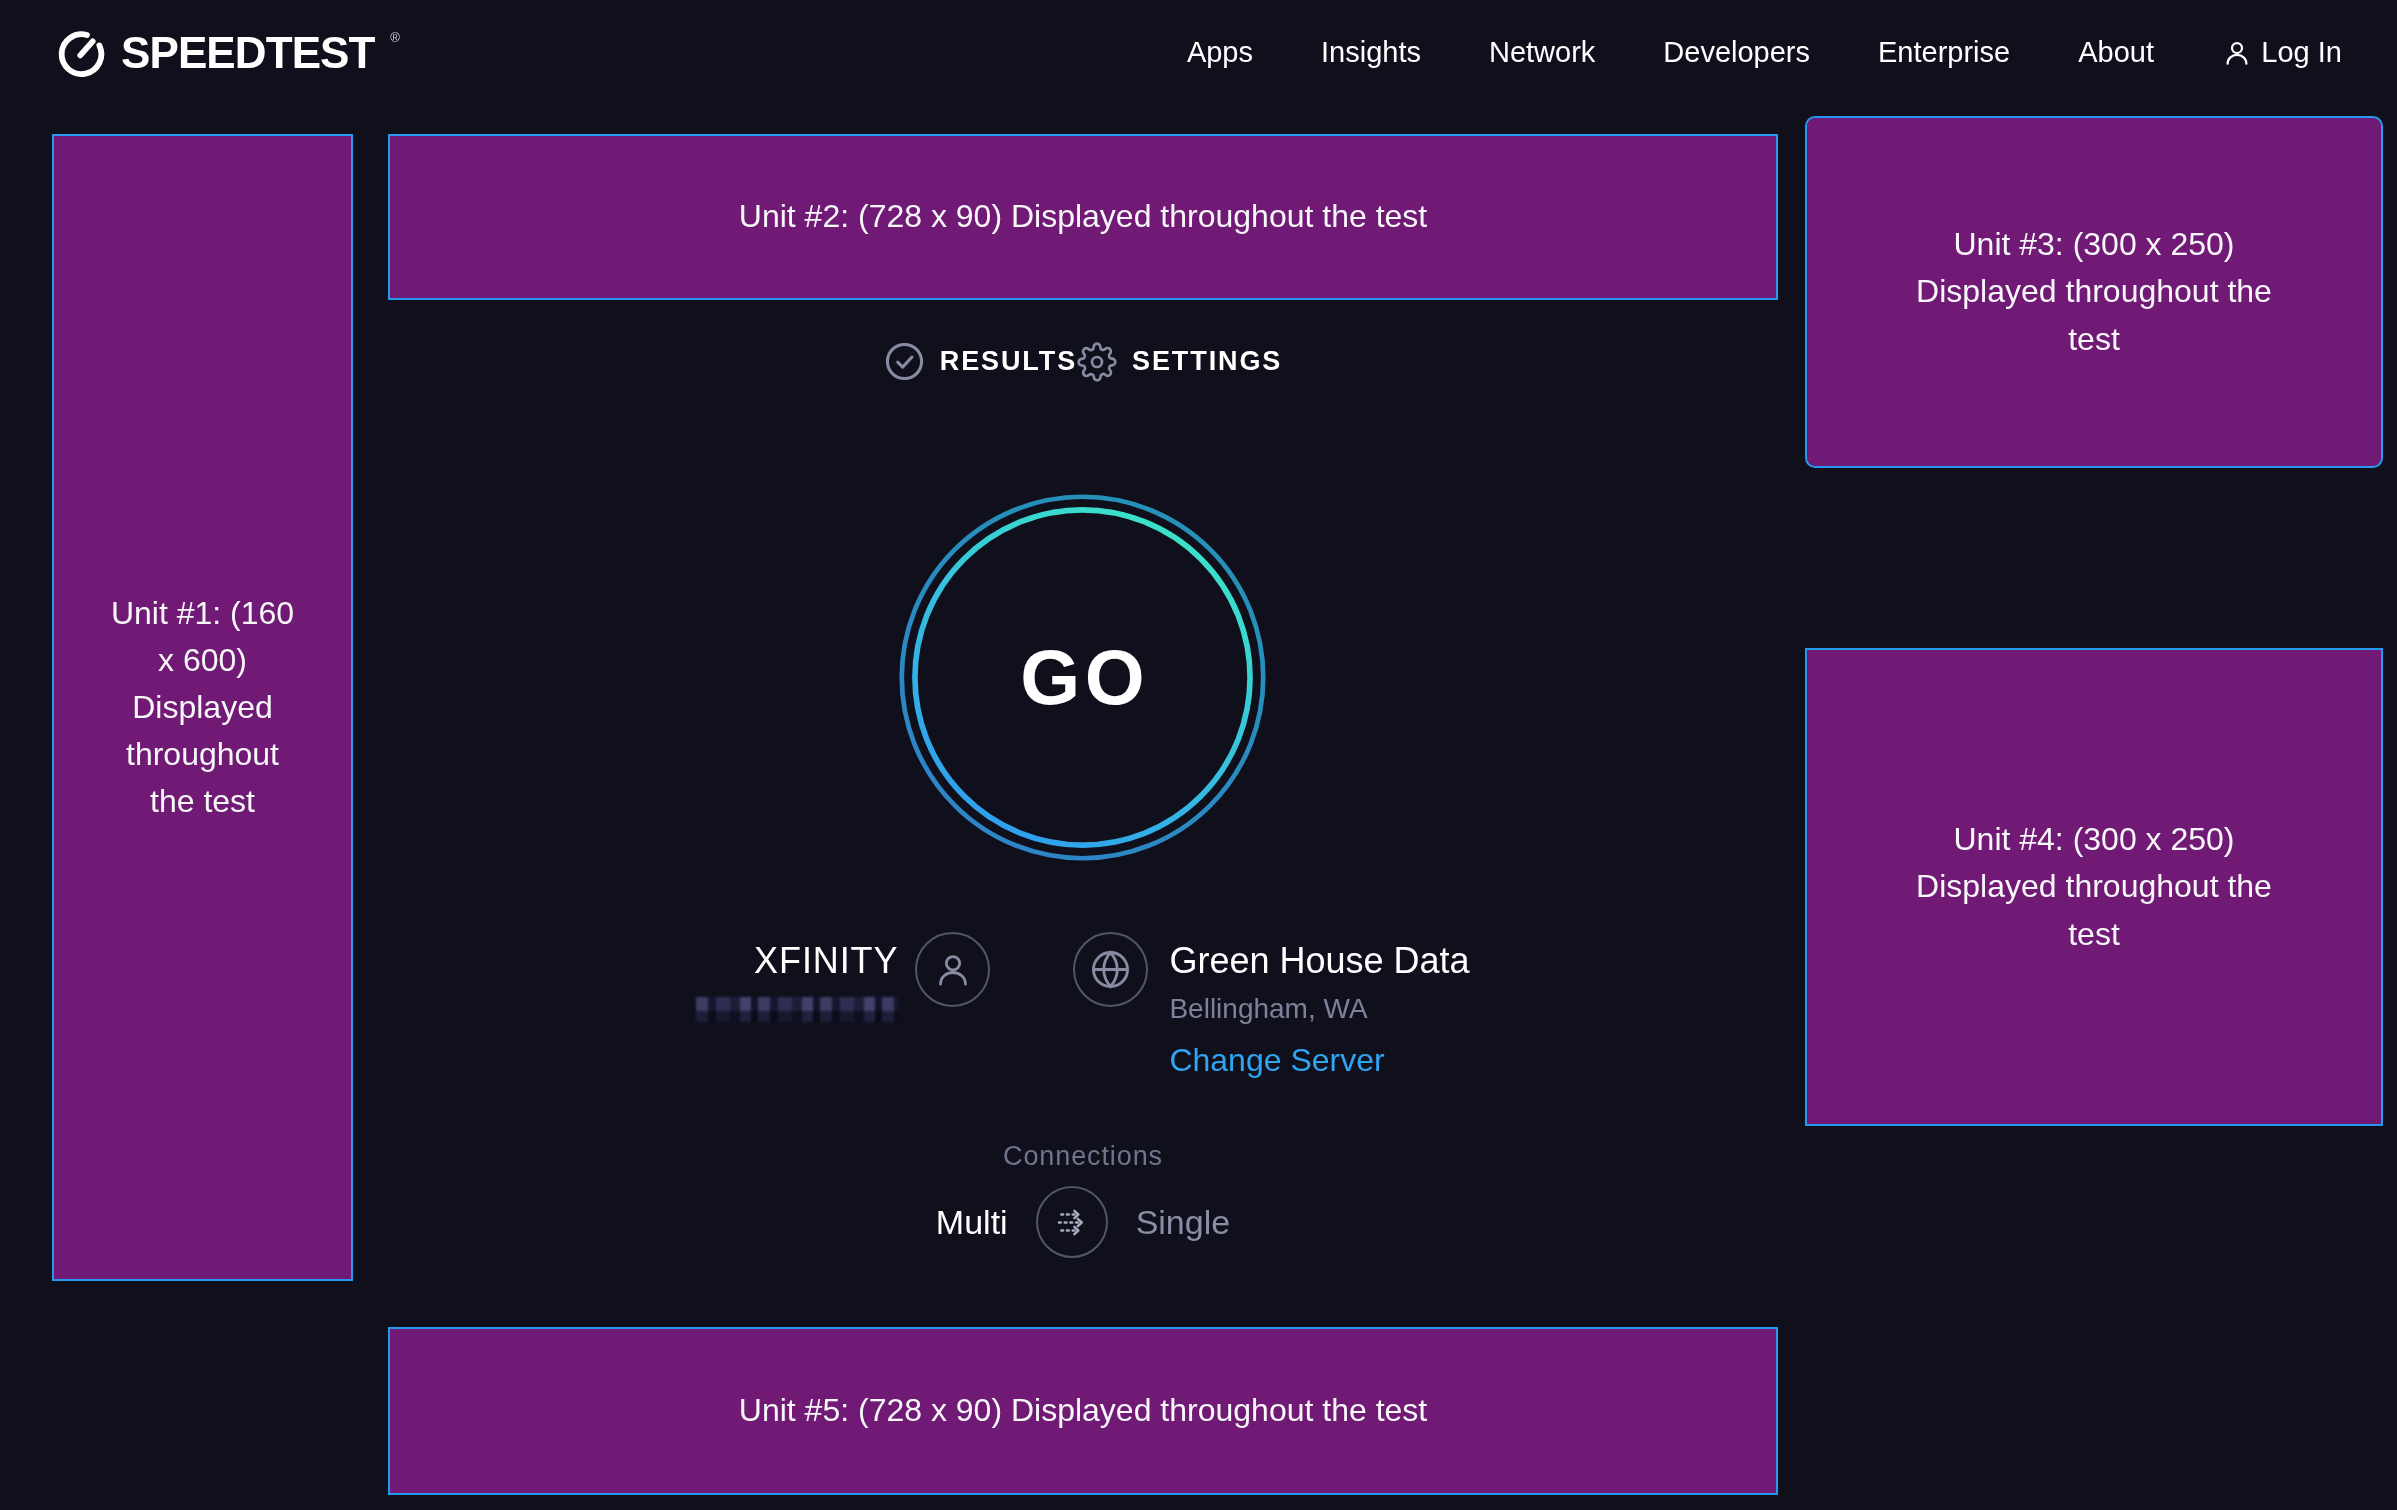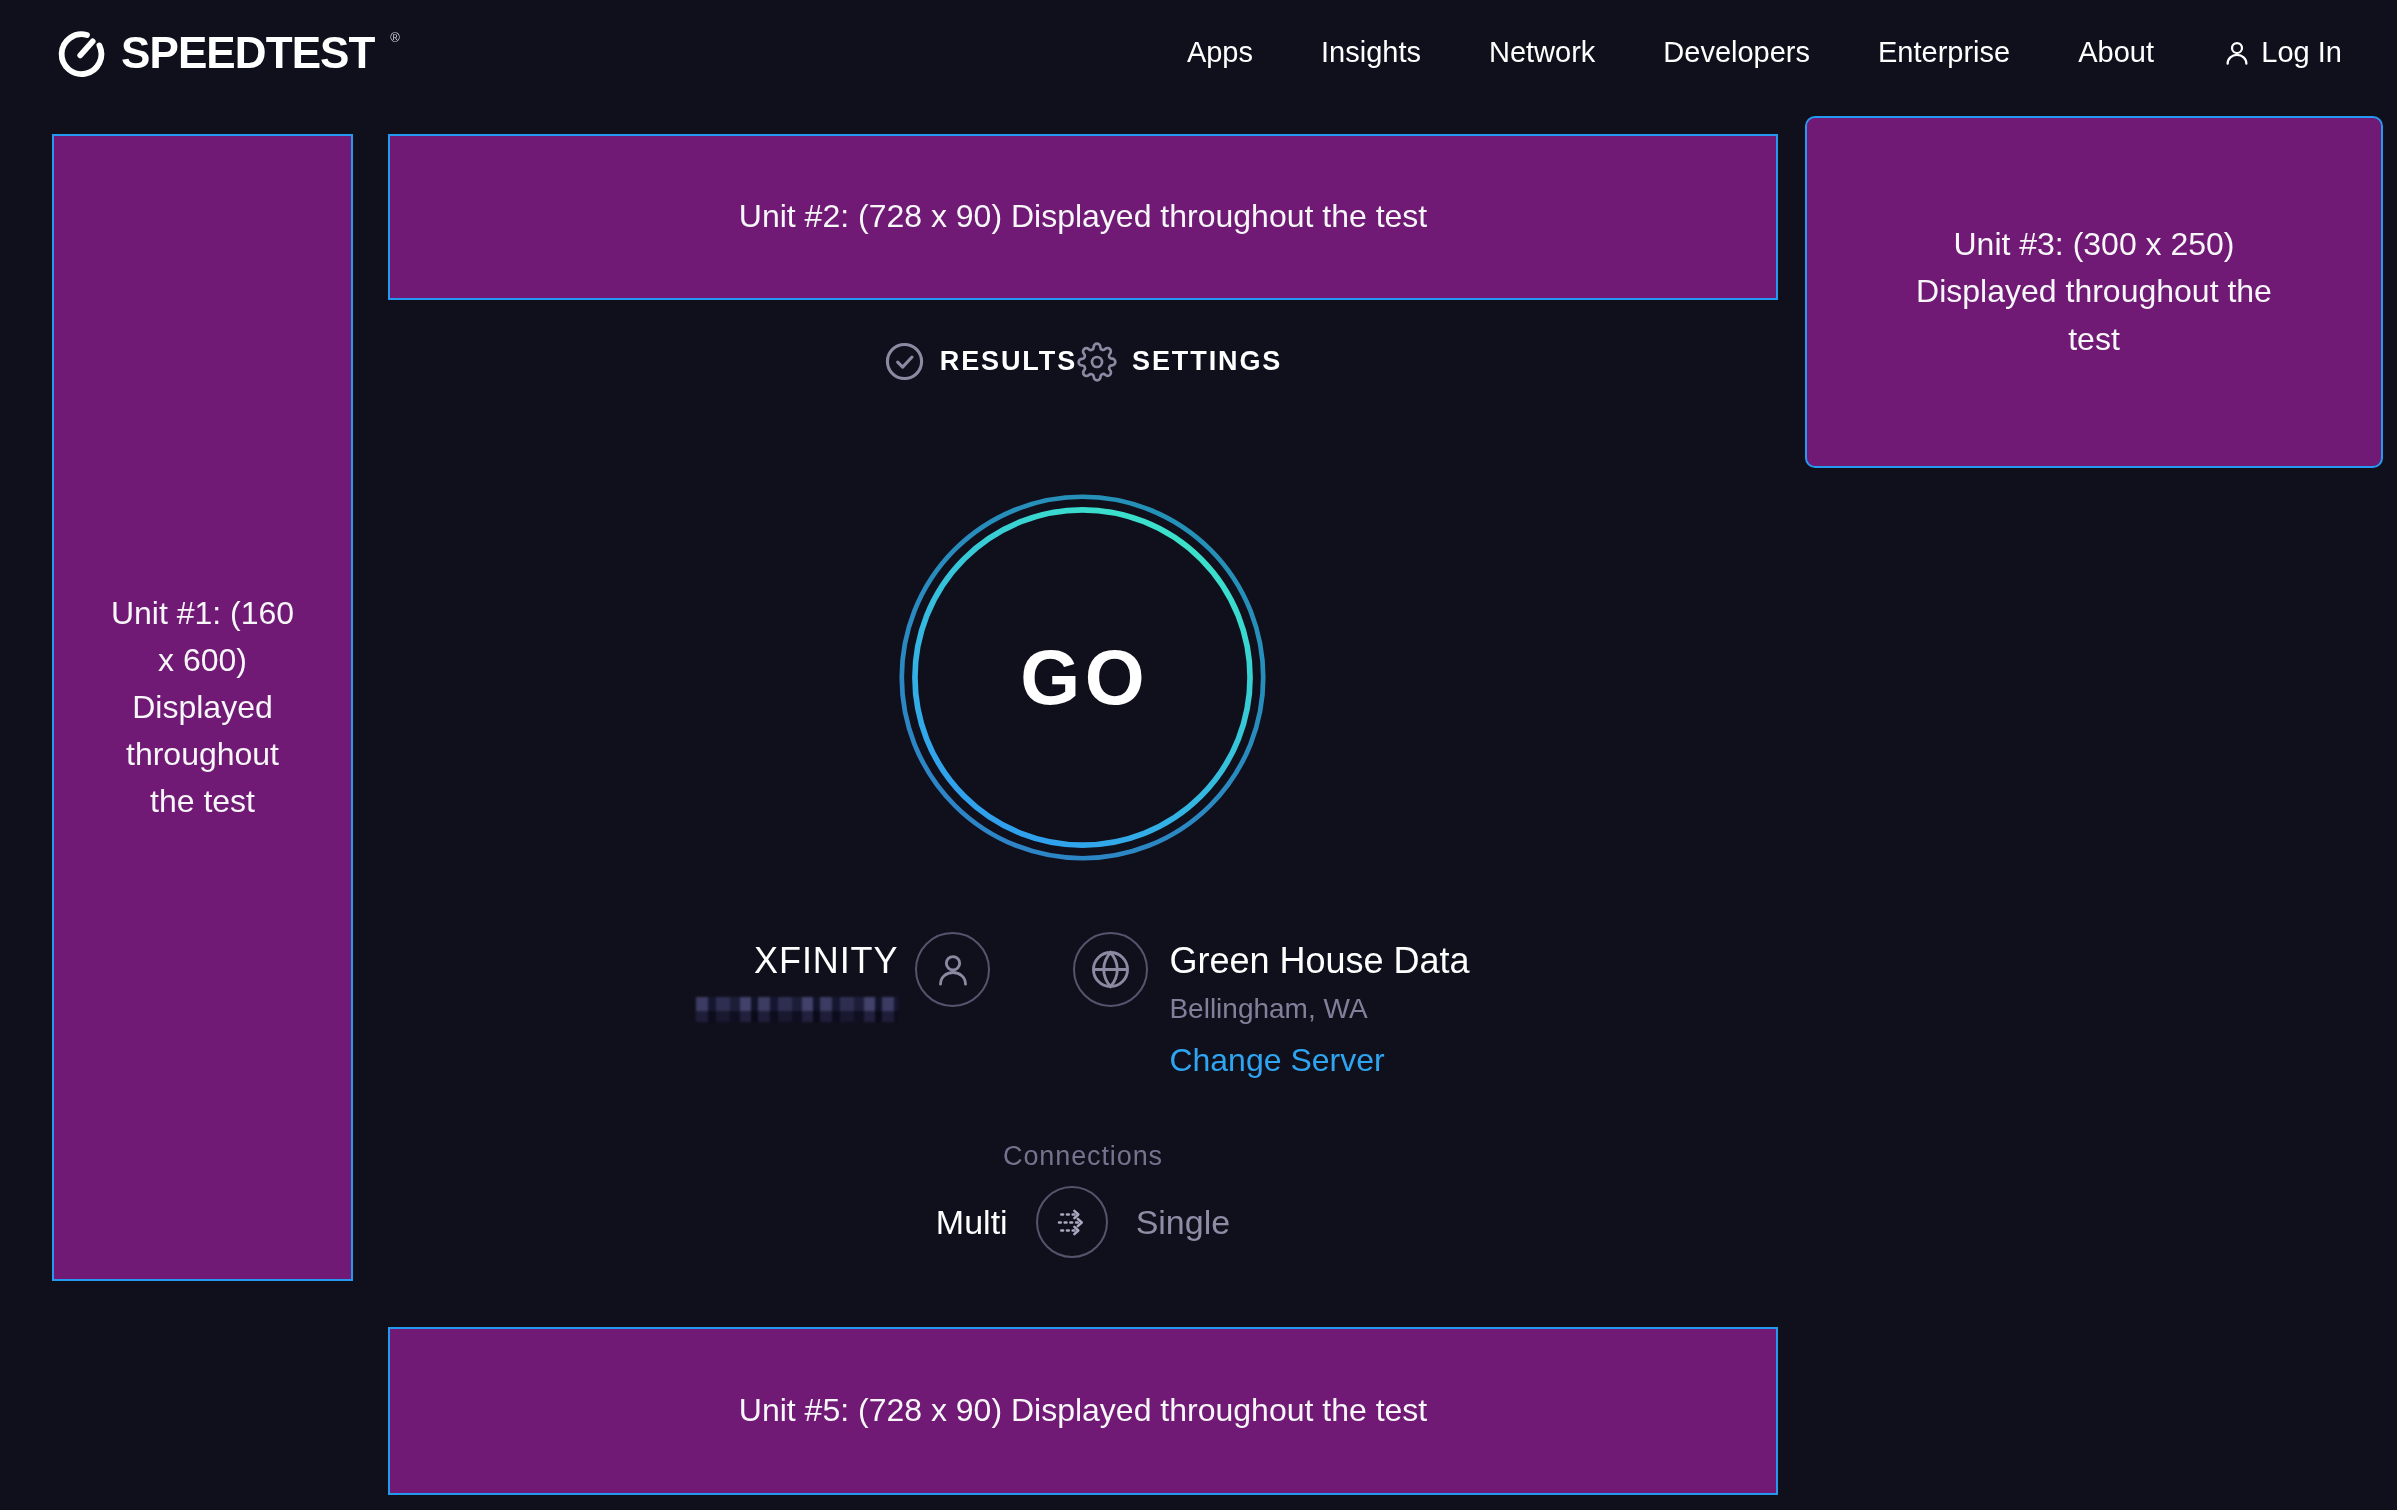--- a/index.html
+++ b/index.html
@@ -107,20 +107,23 @@
 
   <div class="ad" id="ad1">
     <span class="ad-text">Unit #1: (160 x 600) Displayed throughout the test</span>
   </div>
   <div class="ad" id="ad2">
     <span class="ad-text">Unit #2: (728 x 90) Displayed throughout the test</span>
   </div>
   <div class="ad" id="ad3">
     <span class="ad-text">Unit #3: (300 x 250) Displayed throughout the test</span>
   </div>
+  <div class="ad" id="ad4">
+    <span class="ad-text">Unit #4: (300 x 250) Displayed throughout the test</span>
+  </div>
   <div class="ad" id="ad5">
     <span class="ad-text">Unit #5: (728 x 90) Displayed throughout the test</span>
   </div>
 
   <div class="tabs">
     <div class="tab">
       <svg width="41" height="41" viewBox="0 0 24 24">
         <circle cx="12" cy="12" r="10" fill="none" stroke="#8a8aa2" stroke-width="1.8"></circle>
         <polyline points="8,12.4 10.9,15.3 16.4,9.4" fill="none" stroke="#8a8aa2" stroke-width="1.8" stroke-linecap="round" stroke-linejoin="round"></polyline>
       </svg>

